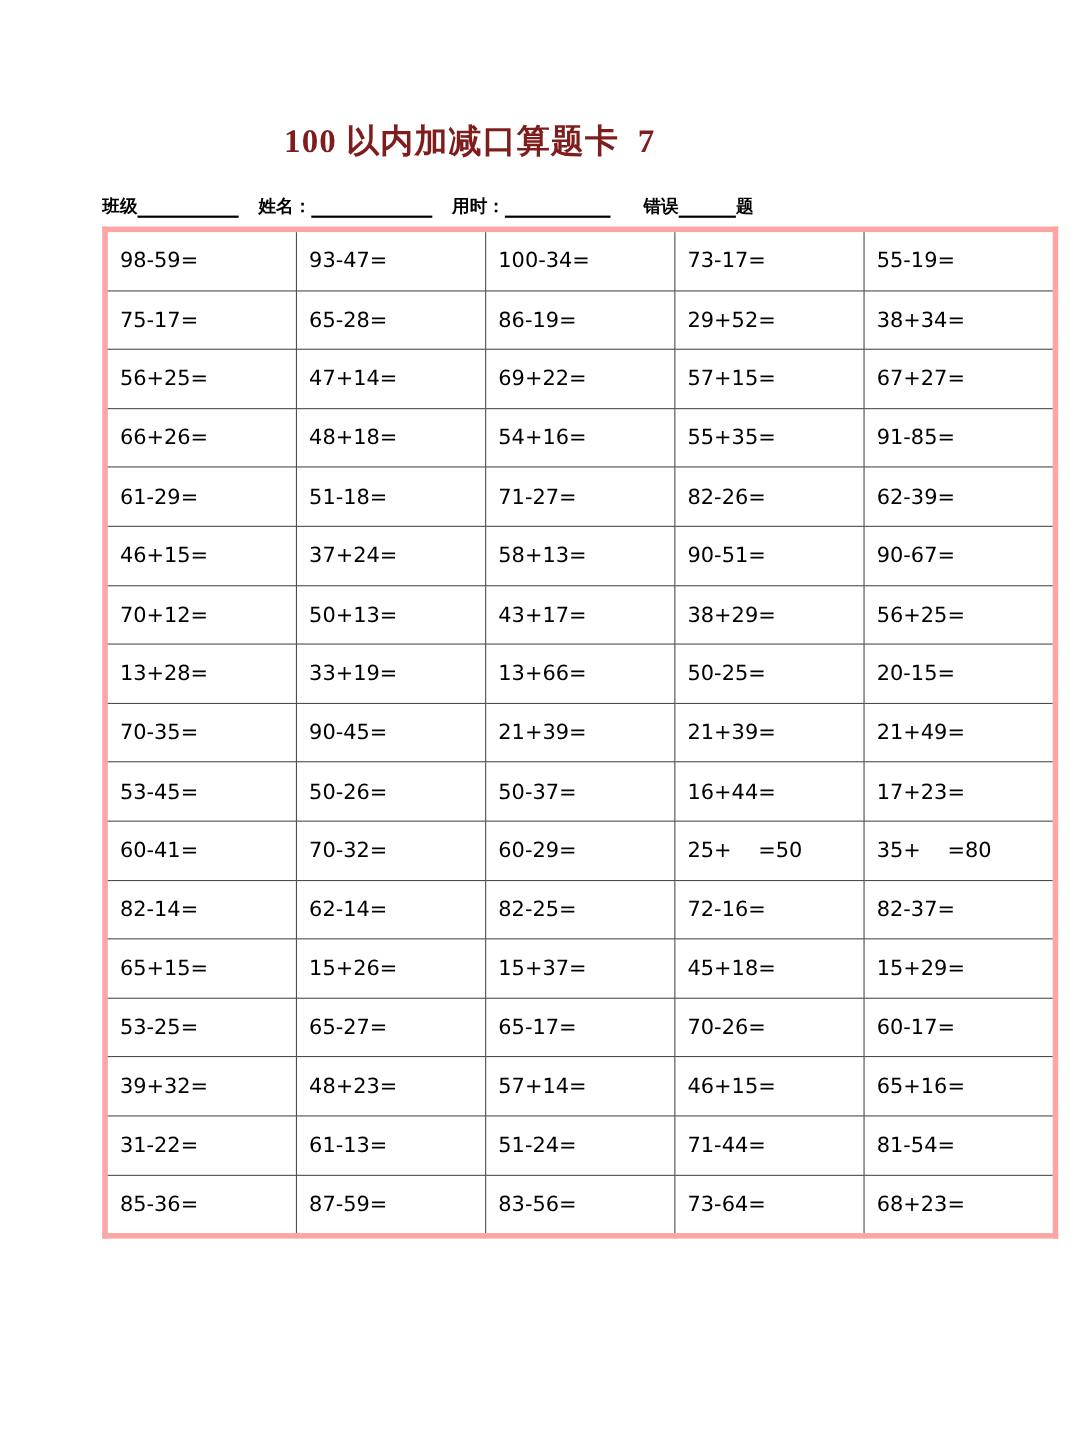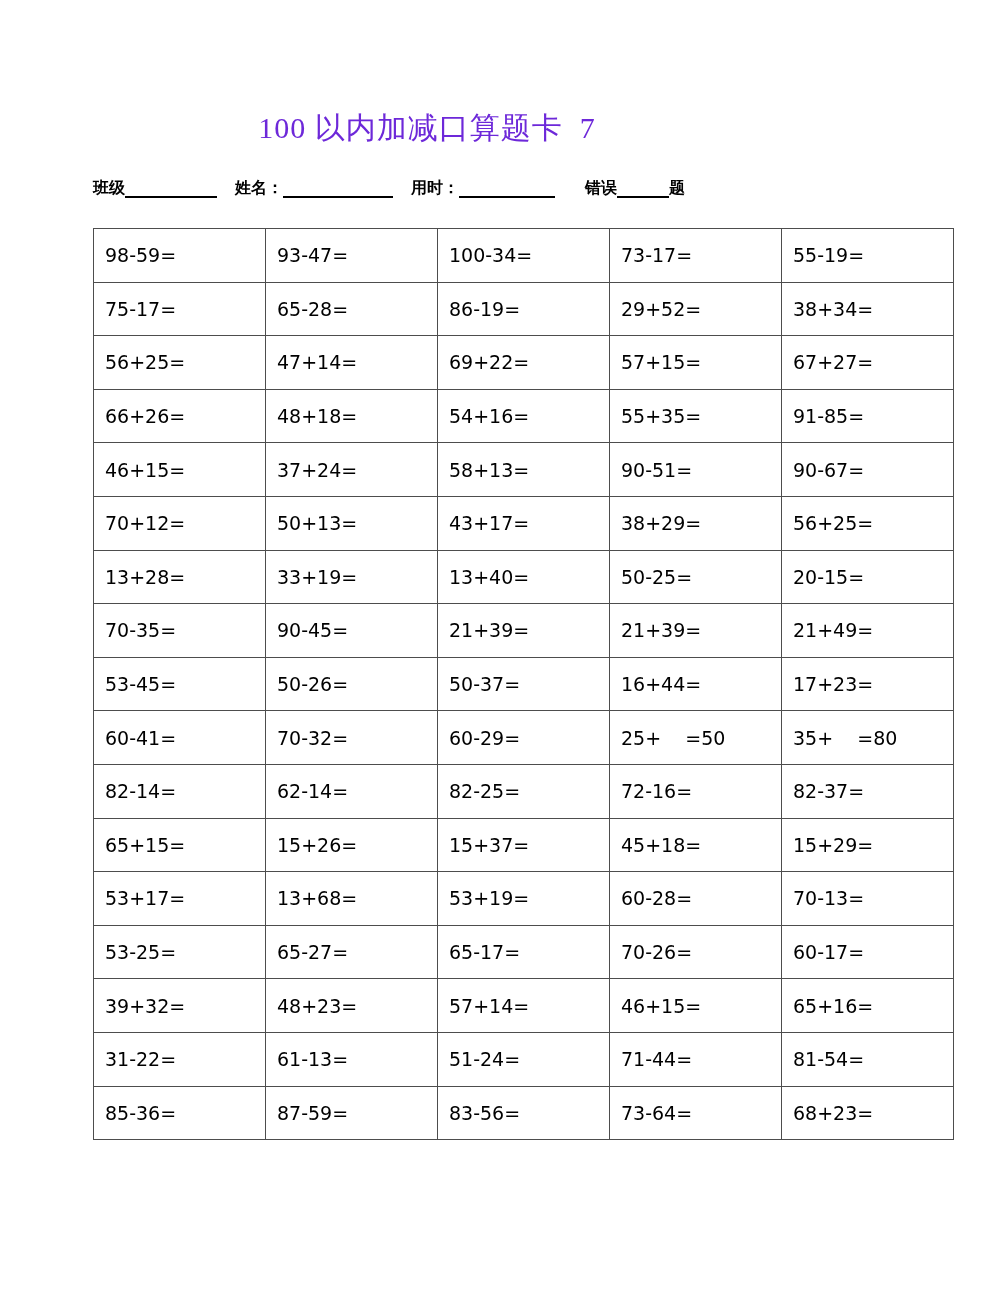--- a/index.html
+++ b/index.html
@@ -17,24 +17,24 @@
   }
 
   
   .worksheet-title {
     position: absolute;
     top: 108px;
     left: 0;
     width: 854px;
     text-align: center;
     font-family: "Liberation Serif", "DejaVu Serif", serif;
-    font-weight: normal;
+    font-weight: bold;
     font-size: 30px;
     letter-spacing: 1px;
-    color: #6d28d9;
+    color: #7f1d1d;
     white-space: pre;
   }
 
   
   .info-row {
     position: absolute;
     top: 172px;
     left: 93px;
     width: 800px;
     height: 26px;
@@ -83,22 +83,21 @@
     padding: 0 0 0 11px;
     vertical-align: middle;
     font-family: "DejaVu Sans", "Liberation Sans", sans-serif;
     font-size: 19px;
     font-weight: normal;
     color: #000;
     white-space: pre;
     letter-spacing: 0px;
   }
   .problem-table {
-    border: 1px solid #fca5a5;
-    margin-top: 22px;
+    border: 5px solid #fca5a5;
   }
 </style>
 </head>
 <body>
 
 <div class="worksheet-title">100 以内加减口算题卡  7</div>
 
 <div class="info-row">
   <span class="info-field">
     <span class="info-label">班级</span>
@@ -146,37 +145,44 @@
         <td>67+27=</td>
       </tr>
       <tr>
         <td>66+26=</td>
         <td>48+18=</td>
         <td>54+16=</td>
         <td>55+35=</td>
         <td>91-85=</td>
       </tr>
       <tr>
+        <td>61-29=</td>
+        <td>51-18=</td>
+        <td>71-27=</td>
+        <td>82-26=</td>
+        <td>62-39=</td>
+      </tr>
+      <tr>
         <td>46+15=</td>
         <td>37+24=</td>
         <td>58+13=</td>
         <td>90-51=</td>
         <td>90-67=</td>
       </tr>
       <tr>
         <td>70+12=</td>
         <td>50+13=</td>
         <td>43+17=</td>
         <td>38+29=</td>
         <td>56+25=</td>
       </tr>
       <tr>
         <td>13+28=</td>
         <td>33+19=</td>
-        <td>13+40=</td>
+        <td>13+66=</td>
         <td>50-25=</td>
         <td>20-15=</td>
       </tr>
       <tr>
         <td>70-35=</td>
         <td>90-45=</td>
         <td>21+39=</td>
         <td>21+39=</td>
         <td>21+49=</td>
       </tr>
@@ -202,27 +208,20 @@
         <td>82-37=</td>
       </tr>
       <tr>
         <td>65+15=</td>
         <td>15+26=</td>
         <td>15+37=</td>
         <td>45+18=</td>
         <td>15+29=</td>
       </tr>
       <tr>
-        <td>53+17=</td>
-        <td>13+68=</td>
-        <td>53+19=</td>
-        <td>60-28=</td>
-        <td>70-13=</td>
-      </tr>
-      <tr>
         <td>53-25=</td>
         <td>65-27=</td>
         <td>65-17=</td>
         <td>70-26=</td>
         <td>60-17=</td>
       </tr>
       <tr>
         <td>39+32=</td>
         <td>48+23=</td>
         <td>57+14=</td>

